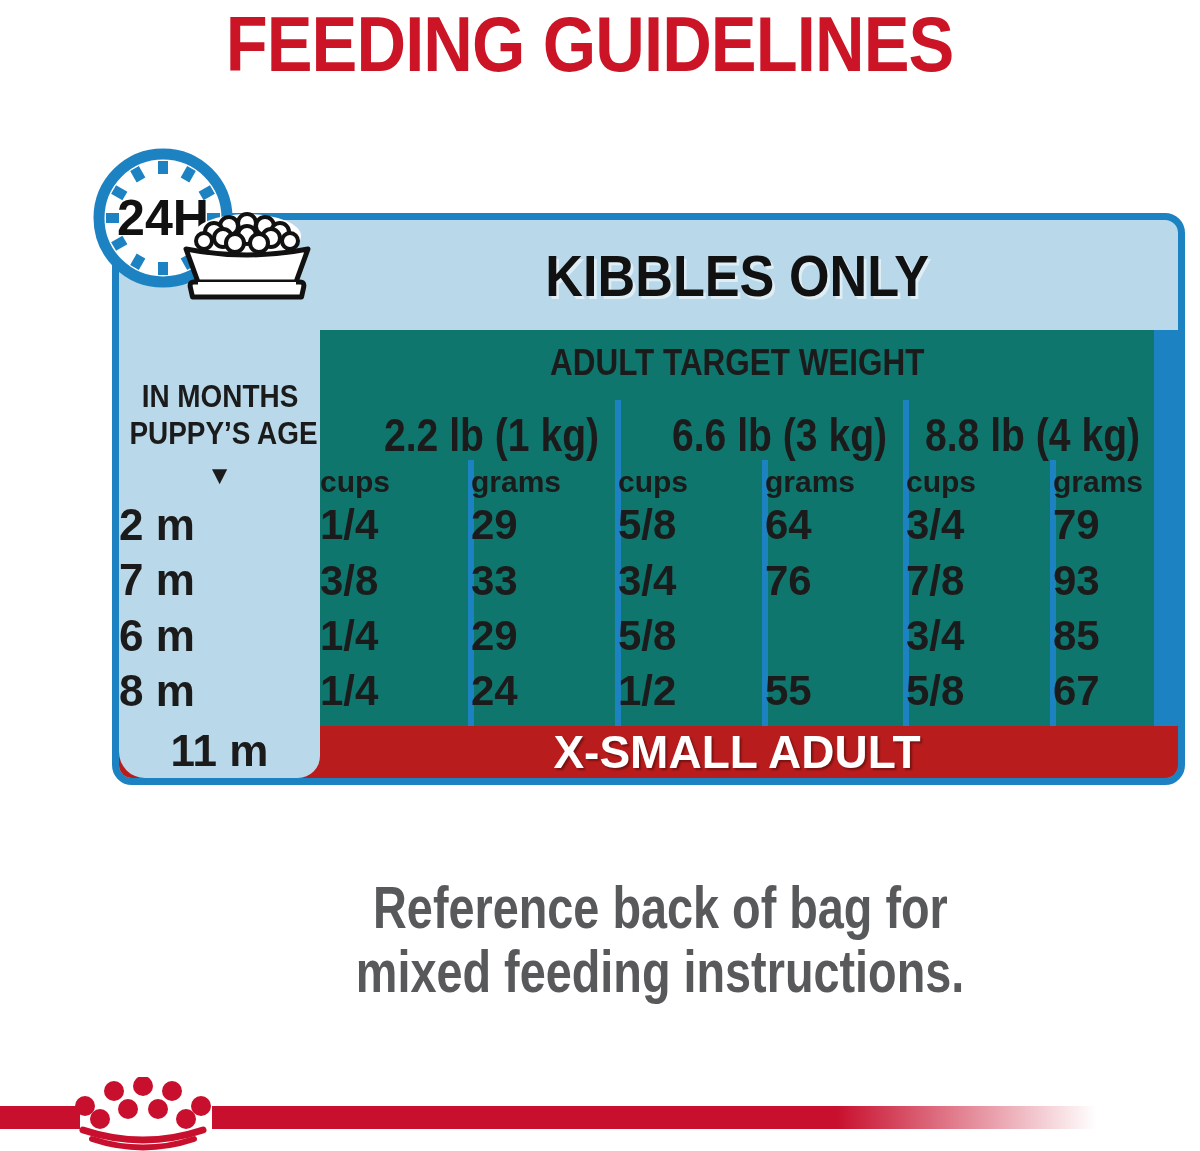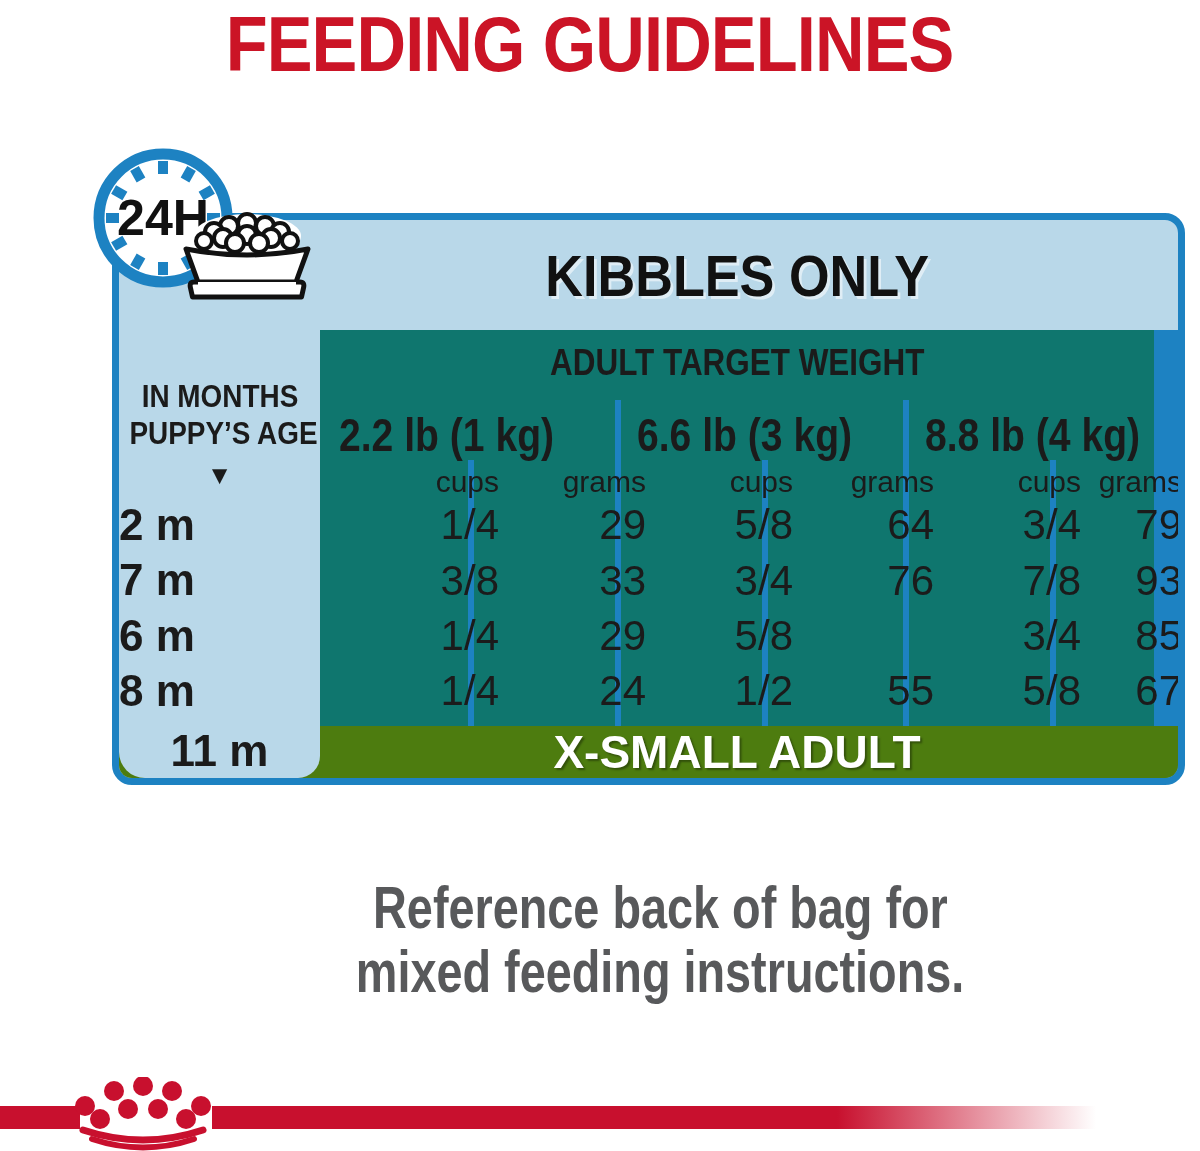--- a/index.html
+++ b/index.html
@@ -53,39 +53,39 @@
 
   
   #table-area{
     position:absolute;left:201px;top:110px;right:24px;bottom:52px;background:#0f766e;
   }
   #atw-header{
     position:absolute;left:0;top:8px;width:100%;height:50px;text-align:center;
     font-size:37px;font-weight:bold;line-height:50px;
   }
   .wlabel{
-    position:absolute;top:80px;height:50px;text-align:left;
+    position:absolute;top:80px;height:50px;text-align:right;
     font-size:46px;font-weight:bold;line-height:50px;
   }
   #wg-0{left:0;width:298px;} #wg-1{left:298px;width:288px;} #wg-2{left:586px;width:248px;}
 
   .trow{position:absolute;left:0;width:100%;height:50px;}
   #unit-row{top:127px;} #row-0{top:170px;} #row-1{top:226px;} #row-2{top:281px;} #row-3{top:336px;}
-  .cell{position:absolute;text-align:right;font-weight:normal;line-height:50px;font-size:42px;padding-left:28px;}
+  .cell{position:absolute;text-align:left;font-weight:bold;line-height:50px;font-size:42px;}
   #unit-row .cell{font-size:30px;}
   .c0{left:0;width:151px;} .c1{left:151px;width:147px;} .c2{left:298px;width:147px;}
   .c3{left:445px;width:141px;} .c4{left:586px;width:147px;} .c5{left:733px;width:101px;}
 
   .sep{position:absolute;width:6px;background:#1d82c2;bottom:0;}
   .sep-short{top:130px;} .sep-long{top:70px;}
   #sep-1{left:148px;} #sep-2{left:295px;} #sep-3{left:442px;} #sep-4{left:583px;} #sep-5{left:730px;}
 
   
   #banner{
-    position:absolute;left:0;right:0;bottom:0;height:52px;background:#4d7c0f;
+    position:absolute;left:0;right:0;bottom:0;height:52px;background:#b91c1c;
     display:flex;align-items:center;justify-content:center;
     padding-left:201px;padding-right:24px;box-sizing:border-box;z-index:2;
   }
   #banner span{
     color:#fff;font-size:46px;font-weight:bold;
     text-shadow:2px 2px 2px rgba(0,0,0,0.35);
   }
 
   
   #clock{position:absolute;left:88px;top:143px;width:150px;height:150px;z-index:5;}

